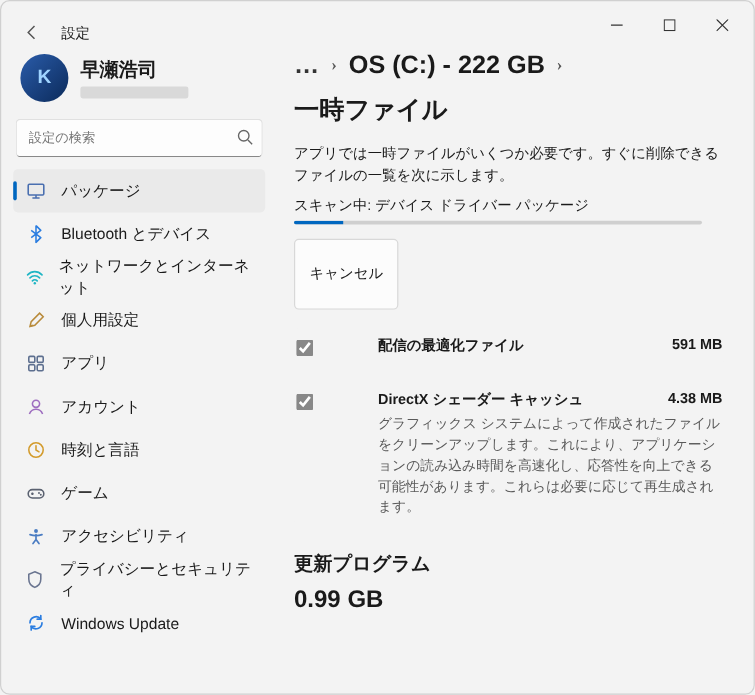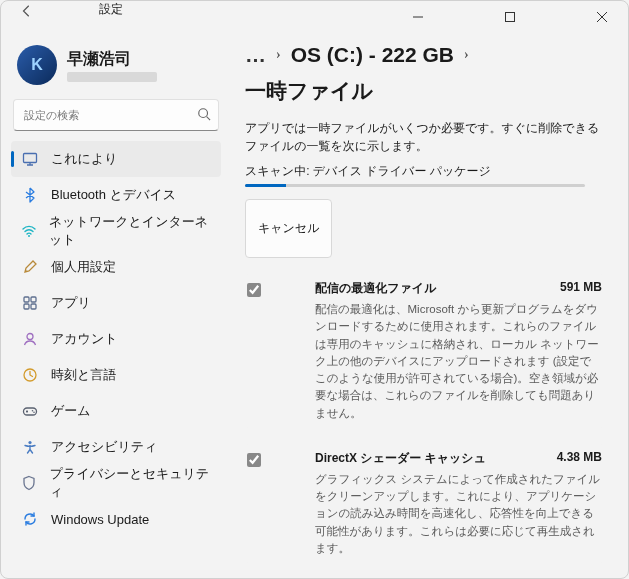--- a/index.html
+++ b/index.html
@@ -1,17 +1,17 @@
 <!DOCTYPE html>
 <html><head>
 <meta charset="utf-8">
 <style>
 * { margin: 0; padding: 0; box-sizing: border-box; font-family: "Segoe UI", "Yu Gothic UI", sans-serif; }
 body { background: #f3f3f3; width: 629px; height: 579px; overflow: hidden; border: 1px solid #d0d0d0; border-radius: 8px; position: relative; }
-.titlebar { height: 36px; display: flex; align-items: flex-start; padding: 0 4px 0 16px; gap: 48px; }
+.titlebar { height: 36px; display: flex; align-items: flex-end; padding: 0 4px 0 16px; }
 .titlebar .back { width: 20px; height: 20px; display: flex; align-items: center; justify-content: center; color: #555; cursor: pointer; }
 .titlebar .title { font-size: 12px; color: #1a1a1a; margin-left: 14px; }
 .titlebar .spacer { flex: 1; }
 .winbtn { width: 44px; height: 32px; display: flex; align-items: center; justify-content: center; color: #333; cursor: pointer; }
 .winbtn svg { width: 10px; height: 10px; }
 .content { display: flex; height: calc(100% - 36px); }
 .sidebar { width: 230px; padding: 4px 10px 10px 10px; }
 .user { display: flex; align-items: center; gap: 10px; margin: 4px 6px 14px 6px; }
 .avatar { width: 40px; height: 40px; border-radius: 50%; background: linear-gradient(135deg,#2a5caa,#0b2a5a); display: flex; align-items: center; justify-content: center; color: #9fd4ff; font-weight: bold; font-size: 16px; }
 .user .names { line-height: 1.25; }
@@ -90,21 +90,21 @@
       </span>
     </div>
     <div class="navlist" id="navlist">
         <div class="navitem active">
           <span class="navicon">
             <svg width="16" height="16" viewBox="0 0 16 16">
               <rect x="1.5" y="2.5" width="13" height="9" rx="1" fill="none" stroke="#4a6fb0" stroke-width="1.3"></rect>
               <path d="M5 14h6M8 11.5v2.5" stroke="#4a6fb0" stroke-width="1.3"></path>
             </svg>
           </span>
-          <span>これにより</span>
+          <span>パッケージ</span>
         </div>
         <div class="navitem">
           <span class="navicon">
             <svg width="16" height="16" viewBox="0 0 16 16">
               <path d="M8 1v14l4-4-8-6m0 6 8-6-4-4" fill="none" stroke="#2b7de0" stroke-width="1.3" stroke-linejoin="round"></path>
             </svg>
           </span>
           <span>Bluetooth とデバイス</span>
         </div>
         <div class="navitem">
@@ -211,21 +211,20 @@
     <div class="cancel">キャンセル</div>
 
     <div id="filelist">
         <div class="fileitem">
           <input type="checkbox" checked="" style="">
           <div class="body">
             <div class="head">
               <span>配信の最適化ファイル</span>
               <span>591 MB</span>
             </div>
-            <div class="detail">配信の最適化は、Microsoft から更新プログラムをダウンロードするために使用されます。これらのファイルは専用のキャッシュに格納され、ローカル ネットワーク上の他のデバイスにアップロードされます (設定でこのような使用が許可されている場合)。空き領域が必要な場合は、これらのファイルを削除しても問題ありません。</div>
           </div>
         </div>
         <div class="fileitem">
           <input type="checkbox" checked="" style="">
           <div class="body">
             <div class="head">
               <span>DirectX シェーダー キャッシュ</span>
               <span>4.38 MB</span>
             </div>
             <div class="detail">グラフィックス システムによって作成されたファイルをクリーンアップします。これにより、アプリケーションの読み込み時間を高速化し、応答性を向上できる可能性があります。これらは必要に応じて再生成されます。</div>

